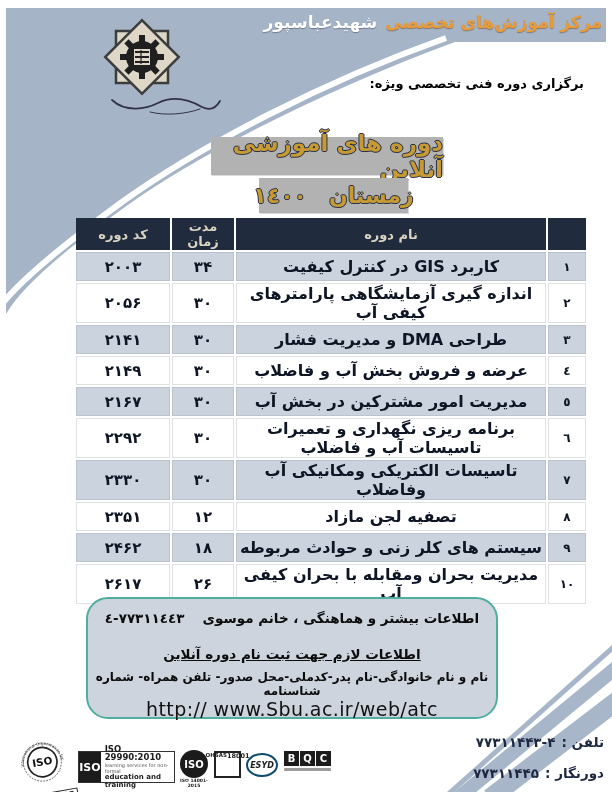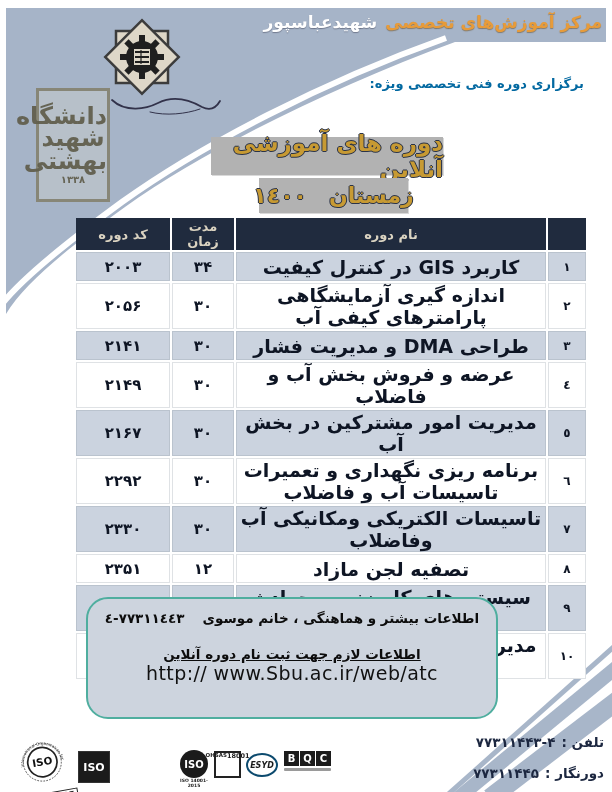--- a/index.html
+++ b/index.html
@@ -19,42 +19,42 @@
   .seal .yr{font-size:10px;font-weight:bold;margin-top:2px;}
 
   
   .center-title{position:absolute;top:12px;right:10px;z-index:2;direction:rtl;
                 font-size:17px;font-weight:bold;white-space:nowrap;}
   .center-title .orange{color:#e79b3a;text-shadow:0 1px 1px rgba(90,55,0,.45);}
   .center-title .white{color:#ffffff;margin-right:2px;text-shadow:0 1px 1px rgba(40,40,60,.4);margin-left:22px;}
 
   
   .intro{position:absolute;top:76px;right:28px;z-index:2;direction:rtl;
-         font-size:13px;font-weight:bold;color:#0369a1;}
+         font-size:13px;font-weight:bold;color:#000000;}
   .audience{position:absolute;top:97px;right:34px;z-index:2;direction:rtl;
             font-size:21px;font-weight:bold;color:#0b0b0b;}
 
   
   .badge{position:absolute;z-index:2;background:#b2b2b2;display:flex;align-items:center;
          justify-content:center;direction:rtl;font-weight:bold;color:#c79a33;
          text-shadow:-1px 0 #2a3348,0 -1px #2a3348,1px 0 #2a3348,0 1px #2a3348;
          box-shadow:1px 1px 0 rgba(0,0,0,.15);}
   .badge.online{left:211px;top:137px;width:232px;height:38px;font-size:23px;}
   .badge.season{left:259px;top:178px;width:149px;height:35px;font-size:22px;gap:22px;}
 
   
   table.courses{position:absolute;left:74px;top:216px;z-index:2;direction:rtl;
                 border-collapse:separate;border-spacing:2px;table-layout:fixed;width:514px;}
   table.courses th{background:#202b3e;color:#dad3c1;font-weight:bold;font-size:13px;
                    height:27px;text-align:center;}
   table.courses td{height:29px;text-align:center;vertical-align:middle;color:#0e1524;
                    box-shadow:inset 0 0 0 1px rgba(150,158,170,.30);}
   table.courses tbody tr:nth-child(odd) td{background:#cbd3df;}
   table.courses tbody tr:nth-child(even) td{background:#ffffff;}
-  td.c-name{font-size:19px;font-weight:bold;margin-left:8px;}
+  td.c-name{font-size:16px;font-weight:bold;margin-left:8px;}
   td.c-code,td.c-dur{font-size:15px;font-weight:bold;}
   td.c-num{font-size:12px;font-weight:bold;}
 
   
   .info-box{position:absolute;left:86px;top:597px;width:412px;height:122px;z-index:2;
             background:#cdd4de;border:2px solid #4fae9f;border-radius:22px;
             direction:rtl;text-align:center;padding-top:11px;color:#0c0c0c;}
   .info-line1{display:flex;justify-content:center;gap:18px;font-size:13.5px;font-weight:bold;}
   .info-line2{margin-top:20px;font-size:13.5px;font-weight:bold;text-decoration:underline;}
   .info-line3{margin-top:8px;font-size:12px;font-weight:bold;}
@@ -147,26 +147,20 @@
       <path d="M618,666 L458,798" stroke-width="14"></path>
       <path d="M618,700 L490,798" stroke-width="19"></path>
     </g>
   </svg>
 
   <div class="center-title">
     <span class="orange">مرکز آموزش‌های تخصصی</span>
     <span class="white">شهیدعباسپور</span>
   </div>
 
-  <div class="seal">
-    <div class="ln">دانشگاه</div>
-    <div class="ln">شهید</div>
-    <div class="ln">بهشتی</div>
-    <div class="yr">۱۳۳۸</div>
-  </div>
 
   <div class="intro">برگزاری دوره فنی تخصصی ویژه:</div>
 
   <div class="badge online">دوره های آموزشی آنلاین</div>
   <div class="badge season">
     <span>زمستان</span>
     <span>١٤٠٠</span>
   </div>
 
   <table class="courses">
@@ -247,20 +241,21 @@
       </tr>
     </tbody>
   </table>
 
   <div class="info-box">
     <div class="info-line1">
       <span>اطلاعات بیشتر و هماهنگی ، خانم موسوی</span>
       <span class="ltr" dir="ltr">٧٧٣١١٤٤٣-٤</span>
     </div>
     <div class="info-line2">اطلاعات لازم جهت ثبت نام دوره آنلاین</div>
+    <div class="info-line3">نام و نام خانوادگی-نام پدر-کدملی-محل صدور- تلفن همراه- شماره شناسنامه</div>
     <div class="info-url" dir="ltr">http:// www.Sbu.ac.ir/web/atc</div>
   </div>
 
   <div class="foot-contact foot-phone">
     <span>تلفن :</span>
     <span class="ltr" dir="ltr">۷۷۳۱۱۴۴۳-۴</span>
   </div>
   <div class="foot-contact foot-fax">
     <span>دورنگار :</span>
     <span class="ltr" dir="ltr">۷۷۳۱۱۴۴۵</span>
@@ -278,20 +273,25 @@
         <text font-size="4.6" fill="#333" font-family="DejaVu Sans, sans-serif">
           <textPath href="#cp">International Organization for Standardization</textPath>
         </text>
         <text x="29" y="33" text-anchor="middle" font-size="12" font-weight="bold" fill="#111" font-family="DejaVu Sans, sans-serif">ISO</text>
       </svg>
       <div class="code">9001:2015</div>
     </div>
 
     <div class="cert iso29990">
       <div class="blk">ISO</div>
+      <div class="txt">
+        <div class="t1">ISO 29990:2010</div>
+        <div class="t2">learning services for non-formal</div>
+        <div class="t3">education and training</div>
+      </div>
     </div>
 
     <div class="cert iso14001">
       <div class="circ">ISO</div>
       <div class="code">ISO 14001-2015</div>
     </div>
 
     <div class="cert ohsas">
       <div class="n">OHSAS</div>
       <div class="c">18001</div>

